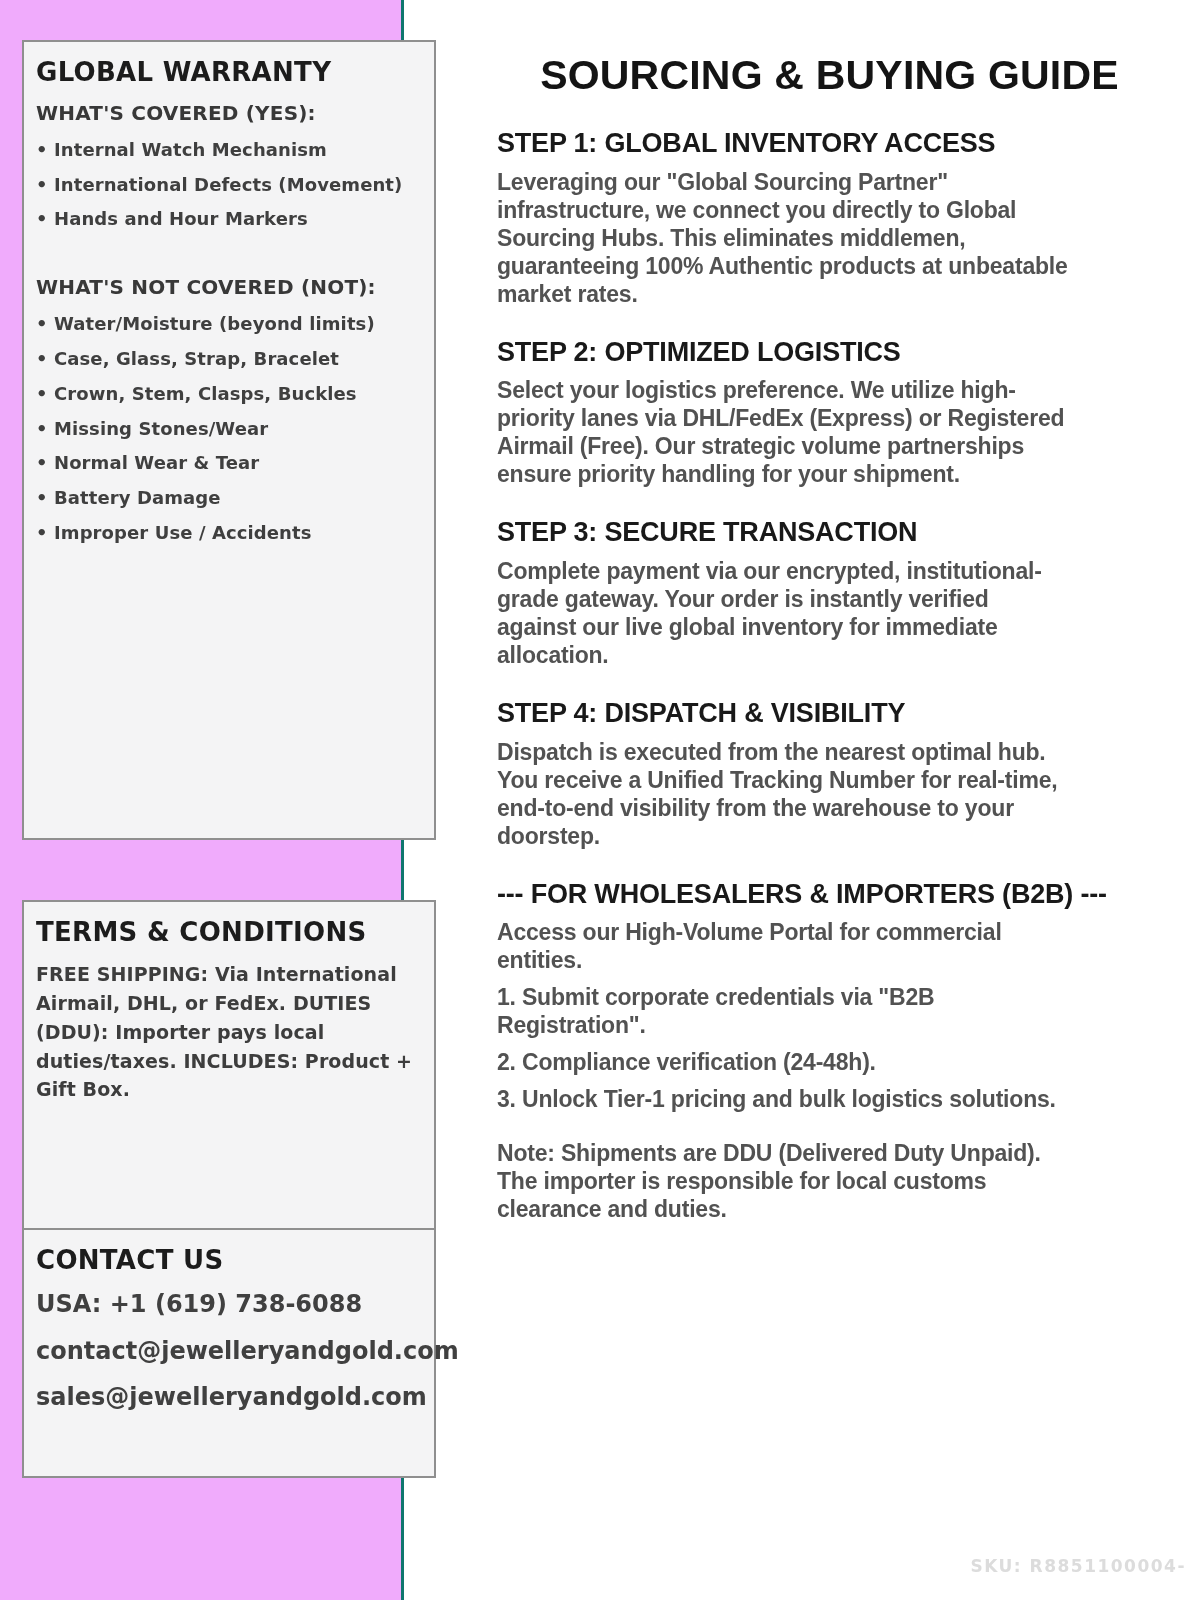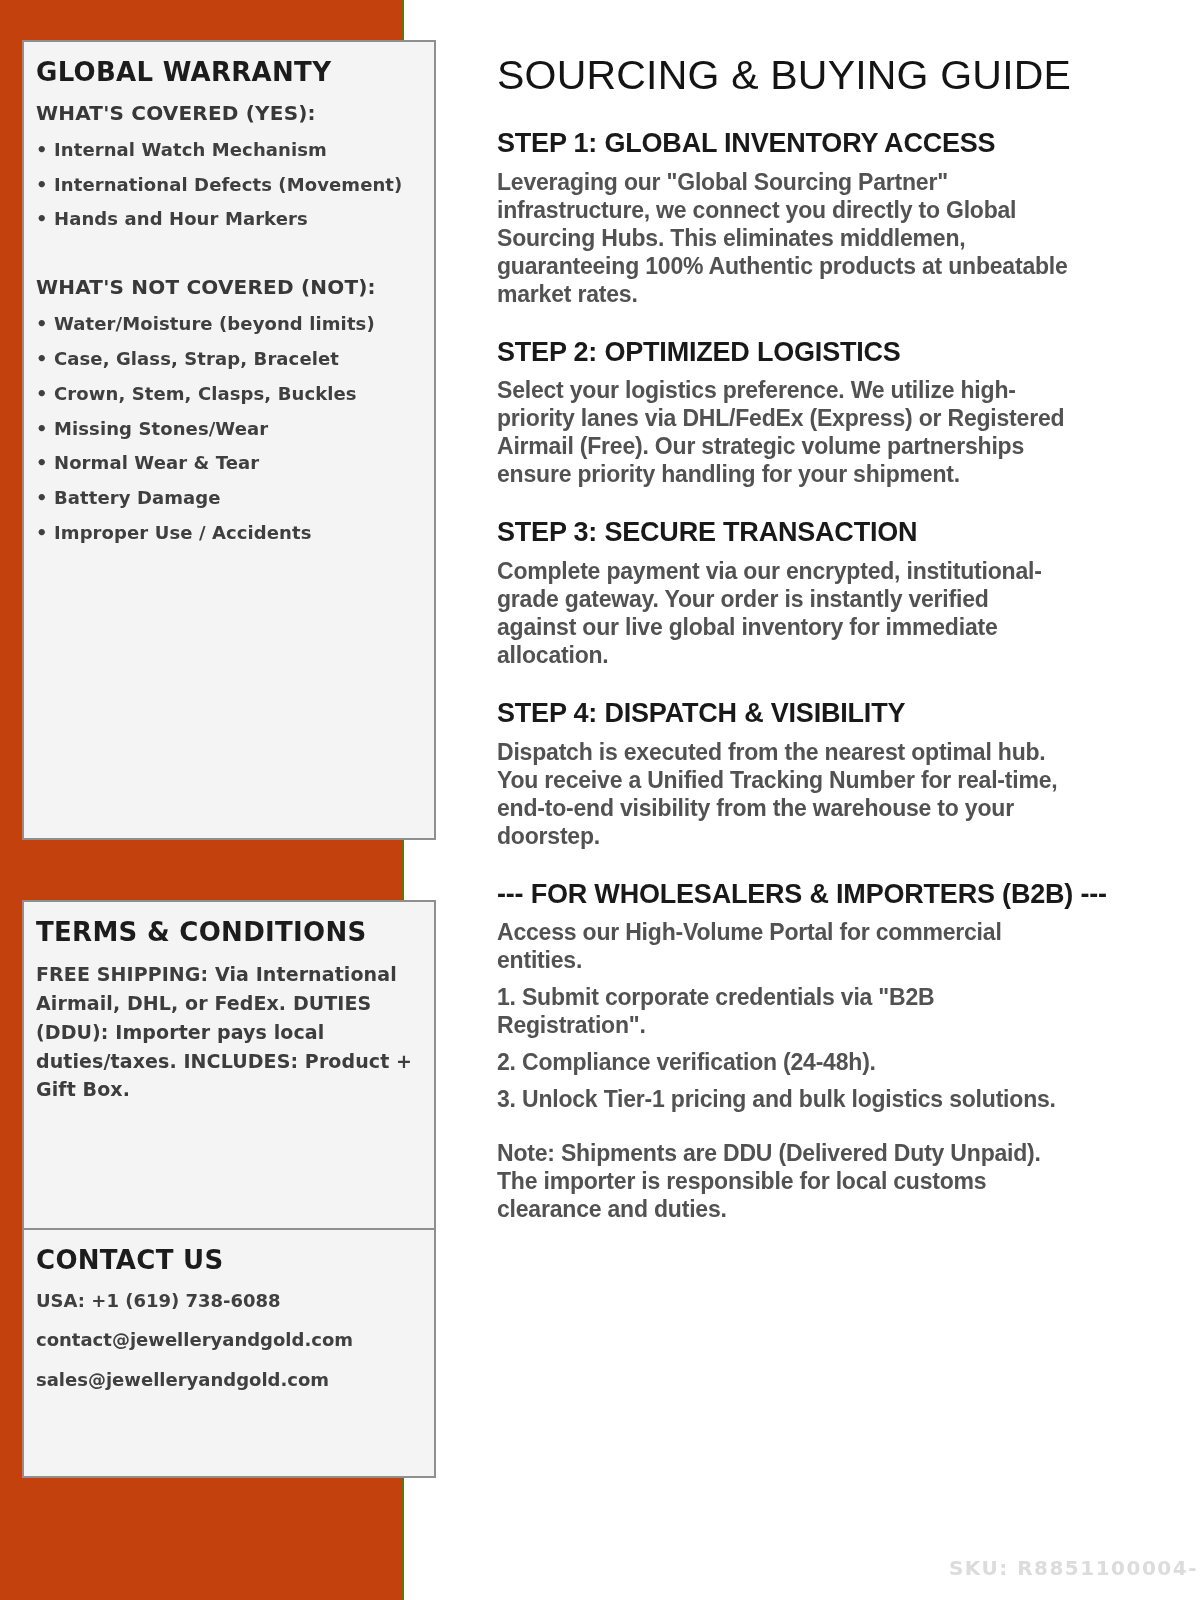--- a/index.html
+++ b/index.html
@@ -7,22 +7,22 @@
     width:1200px; height:1600px;
     background:#ffffff;
     position:relative;
     overflow:hidden;
     font-family:"DejaVu Sans", sans-serif;
   }
   
   .sidebar {
     position:absolute; left:0; top:0;
     width:404px; height:1600px;
-    background:#c2410c;
-    border-right:3px solid #4d7c0f;
+    background:#f0abfc;
+    border-right:3px solid #0f766e;
     box-sizing:border-box;
   }
   .sbox {
     position:absolute; left:22px; width:414px;
     background:#f4f4f5;
     border:2px solid #8f8f8f;
     box-sizing:border-box;
     padding:16px 20px 0 12px;
   }
   .box-warranty { top:40px;  height:800px; }
@@ -44,54 +44,55 @@
   .gap-lg { margin-top:46px; }
   .sbox-footnote {
     font-size:18px; font-weight:700; color:#5f5f5f;
     margin-top:44px;
   }
   .sbox-body {
     font-size:19px; font-weight:700; color:#3d3d3d;
     margin-top:12px; line-height:1.52; letter-spacing:0.1px;
   }
   .contact-line {
-    font-size:18px; font-weight:700; color:#404040;
+    font-size:24px; font-weight:700; color:#404040;
     margin-top:18px; line-height:1.2;
   }
   .contact-line.first { margin-top:14px; }
 
   
   .main {
     position:absolute; left:455px; top:0;
     width:745px; height:1600px;
     box-sizing:border-box;
     padding:52px 38px 0 42px;
     font-family:"Liberation Sans", sans-serif;
   }
   .main-title {
-    font-size:41px; font-weight:400; color:#141414;
+    text-align:center;
+    font-size:41px; font-weight:700; color:#141414;
     letter-spacing:0.2px; margin:0 0 6px 0;
     font-family:"Liberation Sans", sans-serif;
   }
   .step-heading {
     font-size:27px; font-weight:700; color:#191919;
     margin-top:30px; letter-spacing:-0.2px; line-height:1.1;
   }
   .step-para {
     font-size:23px; font-weight:700; color:#525252;
     line-height:28px; max-width:575px; margin-top:9px;
     letter-spacing:-0.2px;
   }
   .b2b-item { margin-top:9px; }
   .b2b-note { margin-top:26px; }
 
   
   .sku {
-    position:absolute; right:2px; top:1556px;
-    font-size:20px; font-weight:700; color:#dcdcdc;
+    position:absolute; right:14px; top:1556px;
+    font-size:17px; font-weight:700; color:#dcdcdc;
     letter-spacing:1.5px; white-space:nowrap;
     font-family:"DejaVu Sans", sans-serif;
   }
 </style>
 </head>
 <body>
 
 <div class="sidebar">
 
   <div class="sbox box-warranty">

